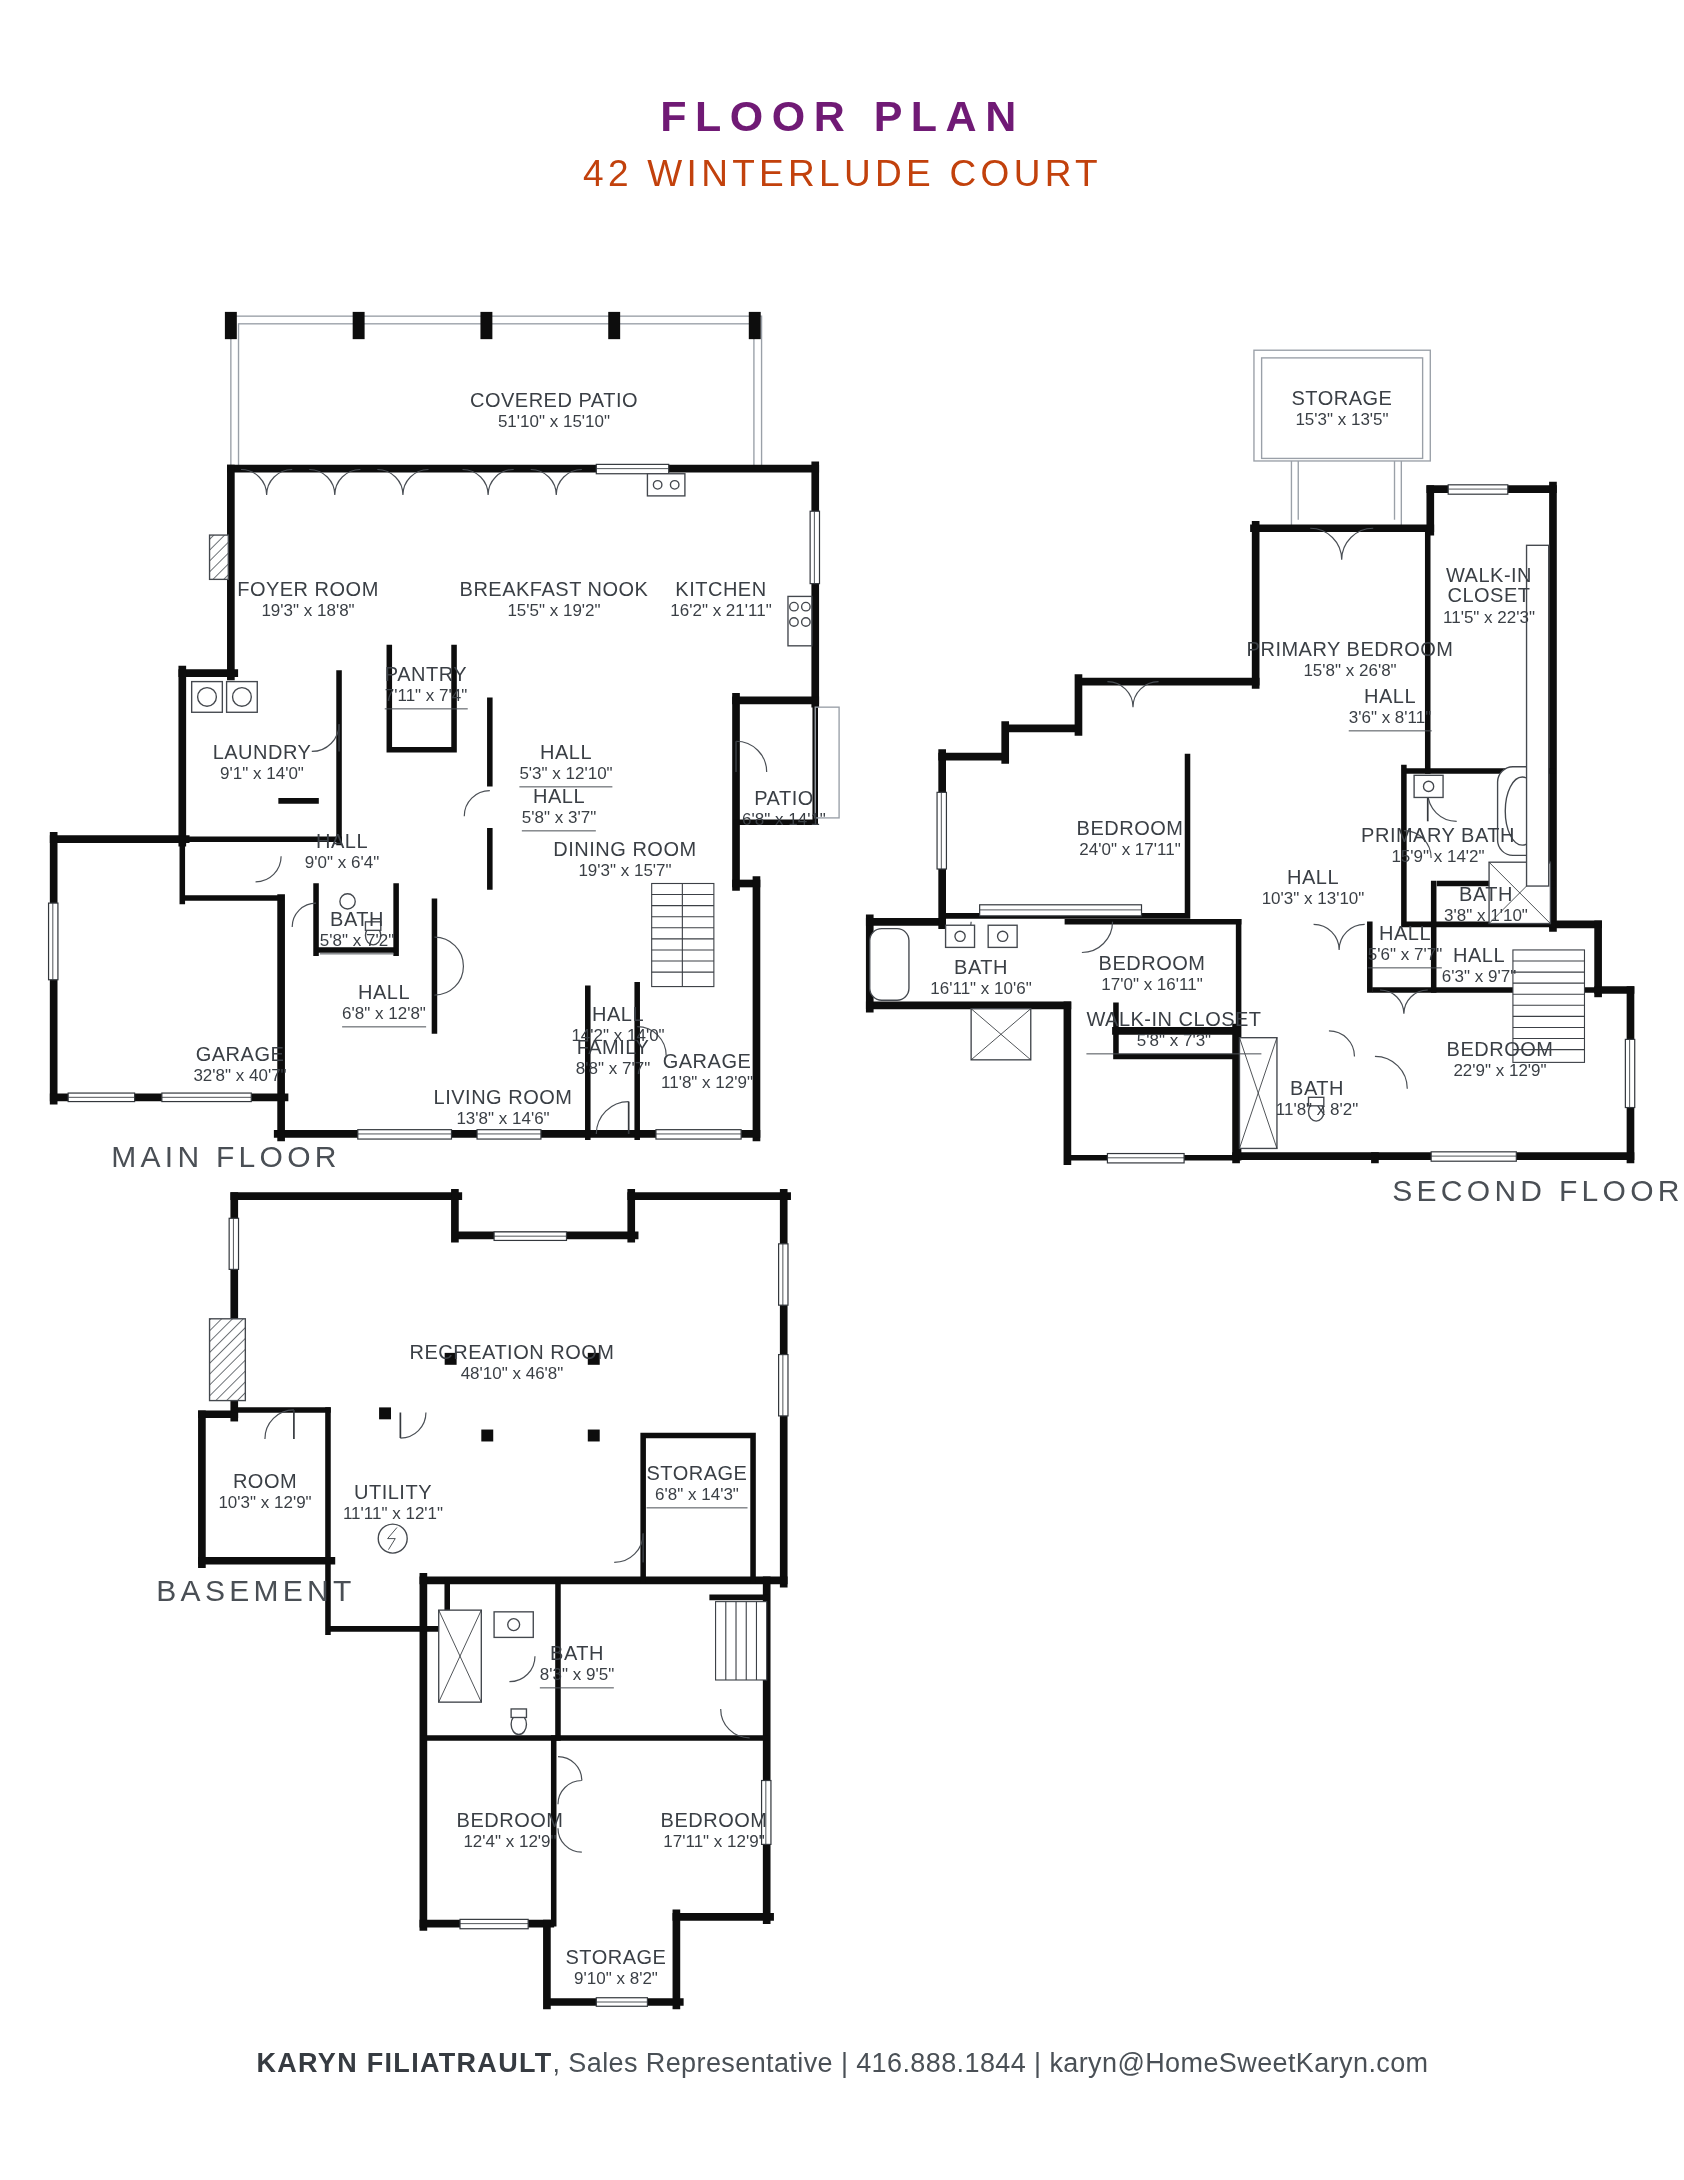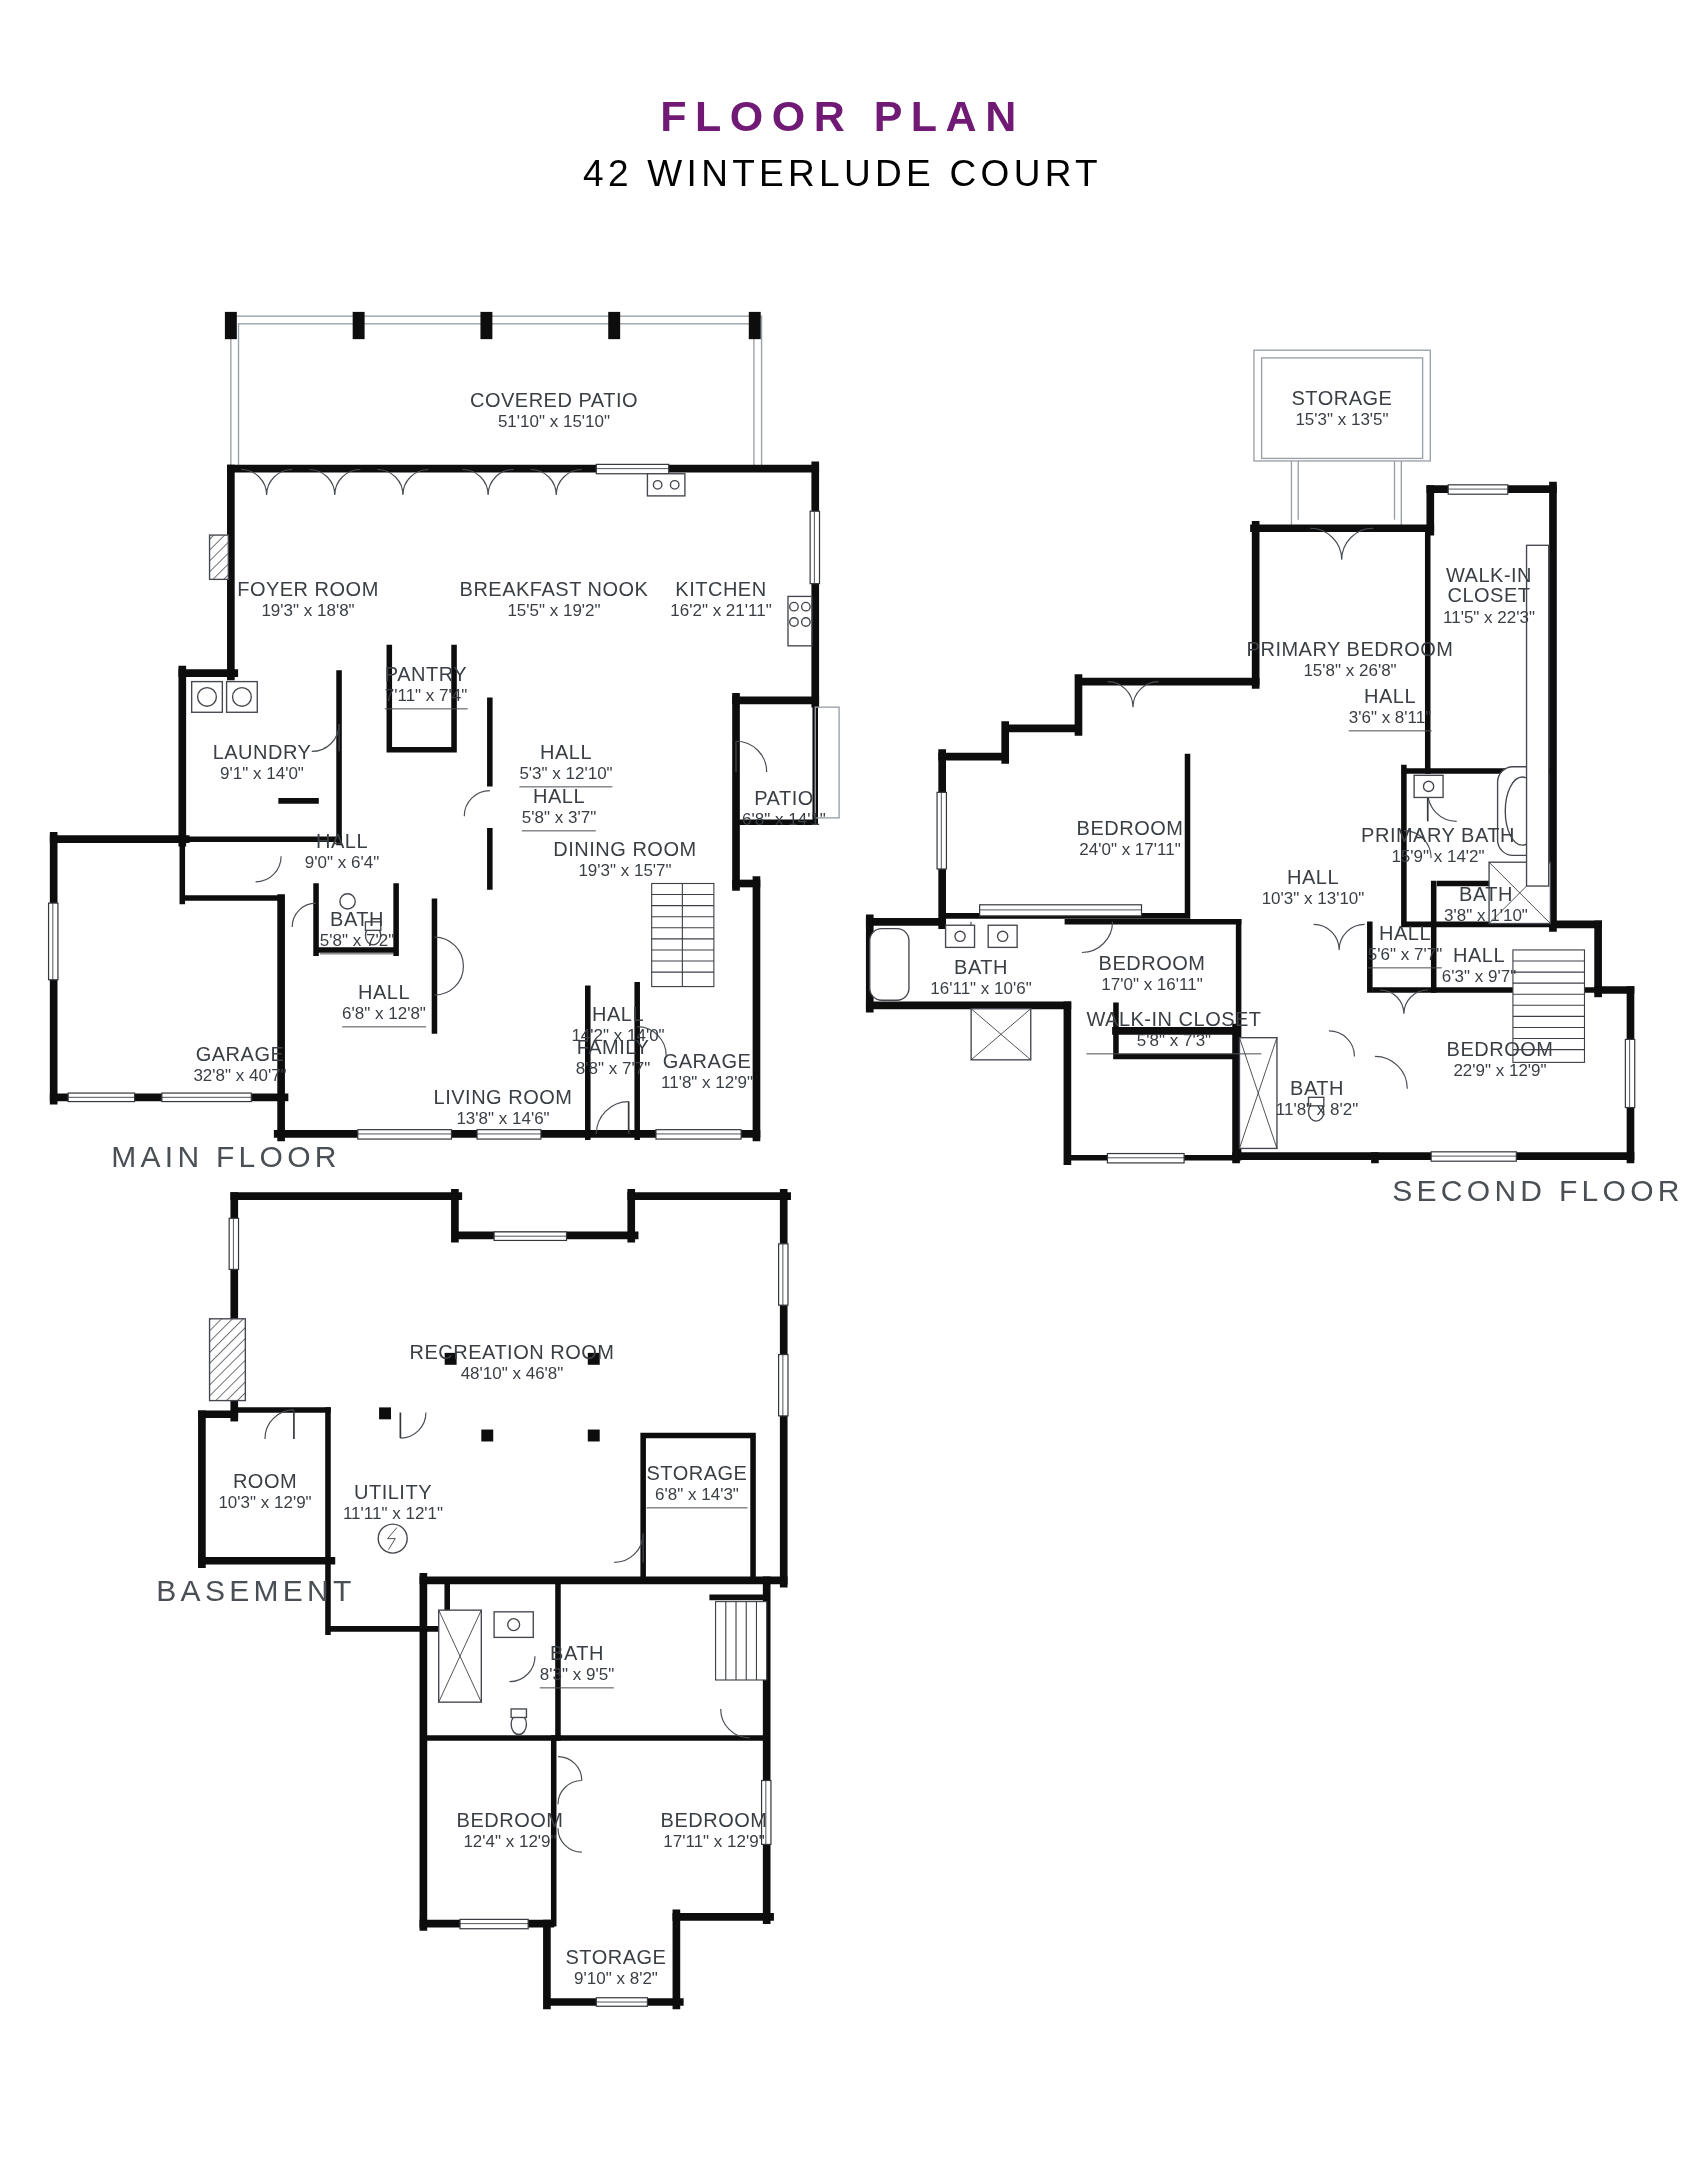--- a/index.html
+++ b/index.html
@@ -1,21 +1,21 @@
 <!DOCTYPE html>
 <html style="font-size:13.6px"><head>
 <meta charset="utf-8">
 <style>
   html,body{margin:0;padding:0;background:#ffffff;}
   #page{position:relative;width:1685px;height:2181px;background:#fff;overflow:hidden;
         font-family:"Liberation Sans", sans-serif;}
   .ttl1{position:absolute;left:0;width:1685px;text-align:center;top:92px;
         font-size:43px;letter-spacing:8.5px;color:#701a75;font-weight:600;}
   .ttl2{position:absolute;left:0;width:1685px;text-align:center;top:153px;
-        font-size:37px;letter-spacing:4.3px;color:#000000;font-weight:400;}
+        font-size:37px;letter-spacing:4.3px;color:#c2410c;font-weight:400;}
   .room-label{position:absolute;transform:translate(-50%,-50%);text-align:center;
         color:#3a3f45;z-index:5;}
   .room-name{font-size:20px;letter-spacing:0.5px;white-space:nowrap;line-height:20.4px;}
   .room-name.wrap{white-space:normal;width:111px;}
   .room-dims{font-size:17px;margin-top:1.7px;white-space:nowrap;line-height:19.6px;}
   .room-dims.leader{border-bottom:1.4px solid #4a4f55;padding-bottom:2.6px;}
   .floor-label{position:absolute;transform:translate(-50%,-50%);font-size:30px;
         letter-spacing:4.3px;color:#4a4f55;white-space:nowrap;z-index:5;}
   .footer{position:absolute;left:0;width:1685px;text-align:center;color:#4a5056;}
   .f1{top:2048px;font-size:27px;letter-spacing:0.4px;}
@@ -490,15 +490,18 @@
   <div class="room-label" style="left:714px;top:1831px">
     <div class="room-name">BEDROOM</div>
     <div class="room-dims">17'11" x 12'9"</div>
   </div>
   <div class="room-label" style="left:616px;top:1968px">
     <div class="room-name">STORAGE</div>
     <div class="room-dims">9'10" x 8'2"</div>
   </div>
   <div class="floor-label" style="left:256px;top:1591px">BASEMENT</div>
 
+  <div class="footer f1">
+    <b>KARYN FILIATRAULT</b><span>, Sales Representative | 416.888.1844 | karyn@HomeSweetKaryn.com</span>
+  </div>
 
 </div>
 
 
 </body></html>

